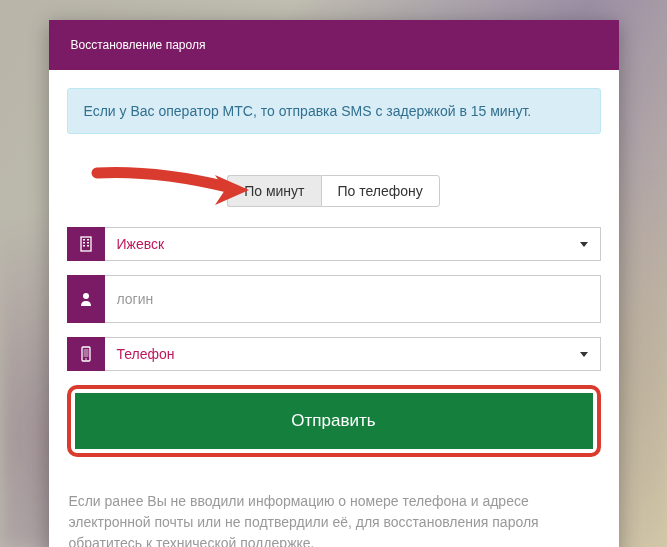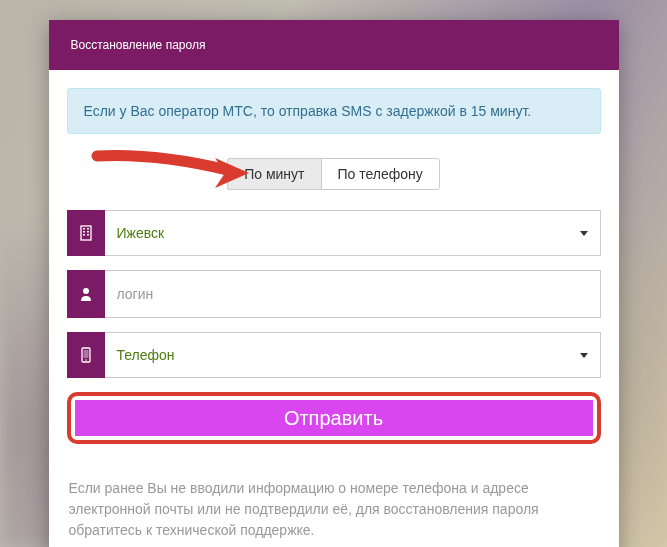--- a/index.html
+++ b/index.html
@@ -41,21 +41,21 @@
     .content {
       padding: 18px 18px 20px 18px;
     }
     .info-box {
       background: #d9edf7;
       border: 1px solid #bce8f1;
       color: #31708f;
       padding: 14px 16px;
       font-size: 14px;
       border-radius: 3px;
-      margin-bottom: 24px;
+      margin-bottom: 41px;
     }
     .tabs-row {
       display: flex;
       align-items: center;
       justify-content: center;
       margin-bottom: 20px;
       position: relative;
     }
     .arrow-svg {
       position: absolute;
@@ -99,24 +99,24 @@
       padding: 0 12px;
       font-size: 14px;
       color: #555;
       background: #fff;
       outline: none;
     }
     .field-select {
       flex: 1;
       border: 1px solid #ccc;
       border-left: none;
-      height: 46px;
+      height: 34px;
       padding: 0 12px;
       font-size: 14px;
-      color: #4d7c0f;
+      color: #be185d;
       background: #fff;
       position: relative;
       display: flex;
       align-items: center;
       justify-content: space-between;
       cursor: pointer;
     }
     .caret {
       border-left: 4px solid transparent;
       border-right: 4px solid transparent;
@@ -124,25 +124,25 @@
       width: 0; height: 0;
     }
     .submit-wrap {
       border: 4px solid #d93b2e;
       border-radius: 10px;
       padding: 4px;
       margin-top: 4px;
     }
     .submit-btn {
       width: 100%;
-      background: #d946ef;
+      background: #15803d;
       color: #fff;
       border: none;
-      height: 36px;
-      font-size: 20px;
+      height: 56px;
+      font-size: 17px;
       cursor: pointer;
     }
     .footer {
       padding: 14px 20px 20px 20px;
       font-size: 14px;
       color: #999;
       line-height: 1.5;
     }
     input::placeholder { color: #999; }
   </style>

